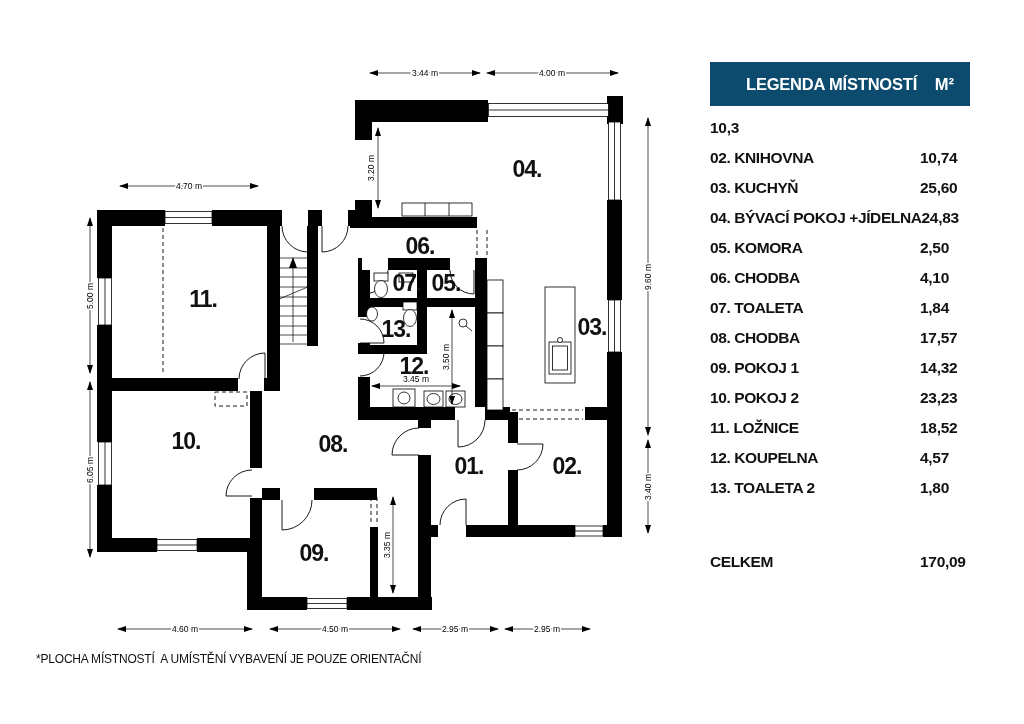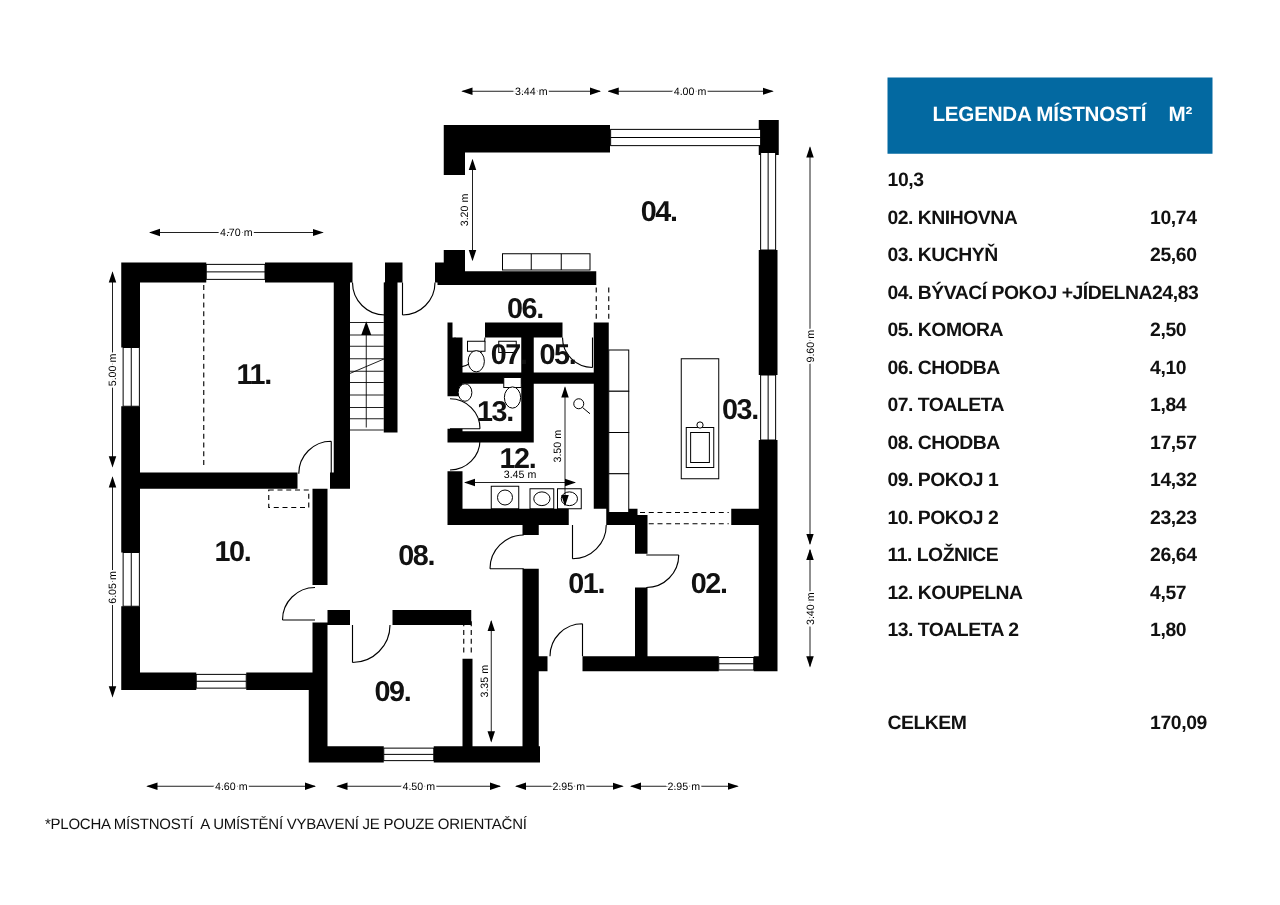--- a/index.html
+++ b/index.html
@@ -1,21 +1,21 @@
 <!DOCTYPE html>
 <html><head>
 <meta charset="utf-8">
 <style>
   html,body{margin:0;padding:0;background:#fff;}
   body{width:1024px;height:724px;position:relative;overflow:hidden;
        font-family:"Liberation Sans",sans-serif;}
   #plan-svg{position:absolute;left:0;top:0;}
   
   .legend{position:absolute;left:710px;top:62px;width:260px;color:#111;}
-  .legend-header{background:#0369a1;color:#fff;height:61px;display:flex;
+  .legend-header{background:#0c4a6e;color:#fff;height:44px;display:flex;
     align-items:center;justify-content:space-between;padding:0 16px 0 36px;
     box-sizing:border-box;}
   .legend-title{font-size:16.5px;font-weight:700;letter-spacing:-0.2px;white-space:nowrap;}
   .legend-unit{font-size:16.5px;font-weight:700;}
   .legend-rows{margin-top:7px;}
   .legend-row{height:30px;display:flex;align-items:center;}
   .legend-row .rname{flex:0 0 210px;font-size:15.5px;font-weight:700;
     letter-spacing:-0.4px;white-space:nowrap;}
   .legend-row .rval{font-size:15.5px;font-weight:700;letter-spacing:-0.3px;}
   .legend-total{margin-top:44px;}
@@ -262,21 +262,21 @@
     <div class="legend-row">
         <span class="rname">09. POKOJ 1</span>
         <span class="rval">14,32</span>
       </div>
     <div class="legend-row">
         <span class="rname">10. POKOJ 2</span>
         <span class="rval">23,23</span>
       </div>
     <div class="legend-row">
         <span class="rname">11. LOŽNICE</span>
-        <span class="rval">26,64</span>
+        <span class="rval">18,52</span>
       </div>
     <div class="legend-row">
         <span class="rname">12. KOUPELNA</span>
         <span class="rval">4,57</span>
       </div>
     <div class="legend-row">
         <span class="rname">13. TOALETA 2</span>
         <span class="rval">1,80</span>
       </div>
   </div>

